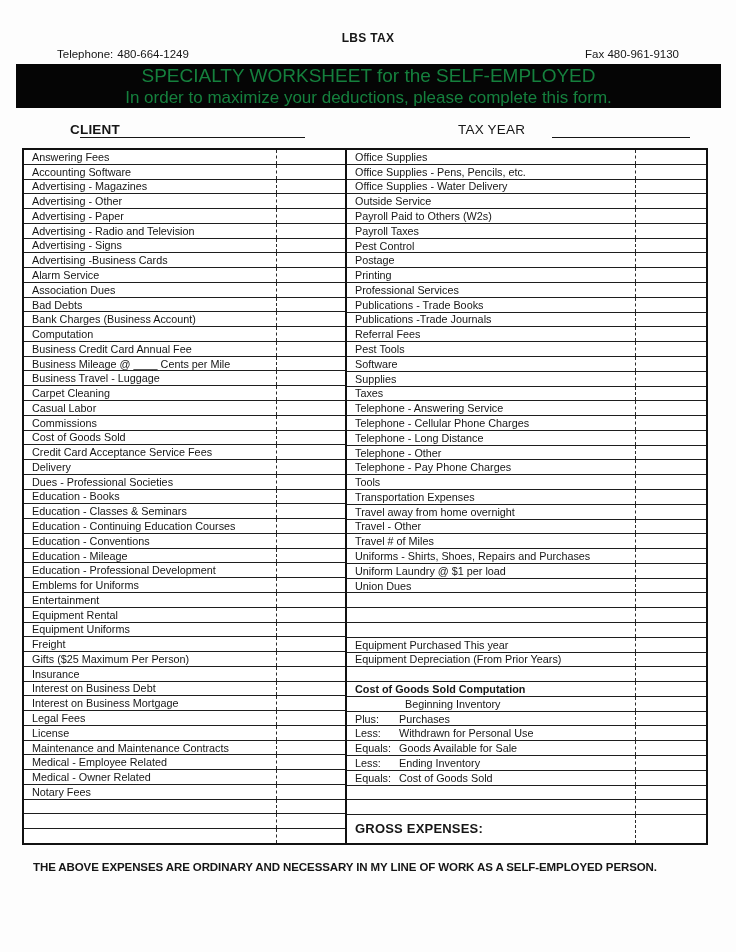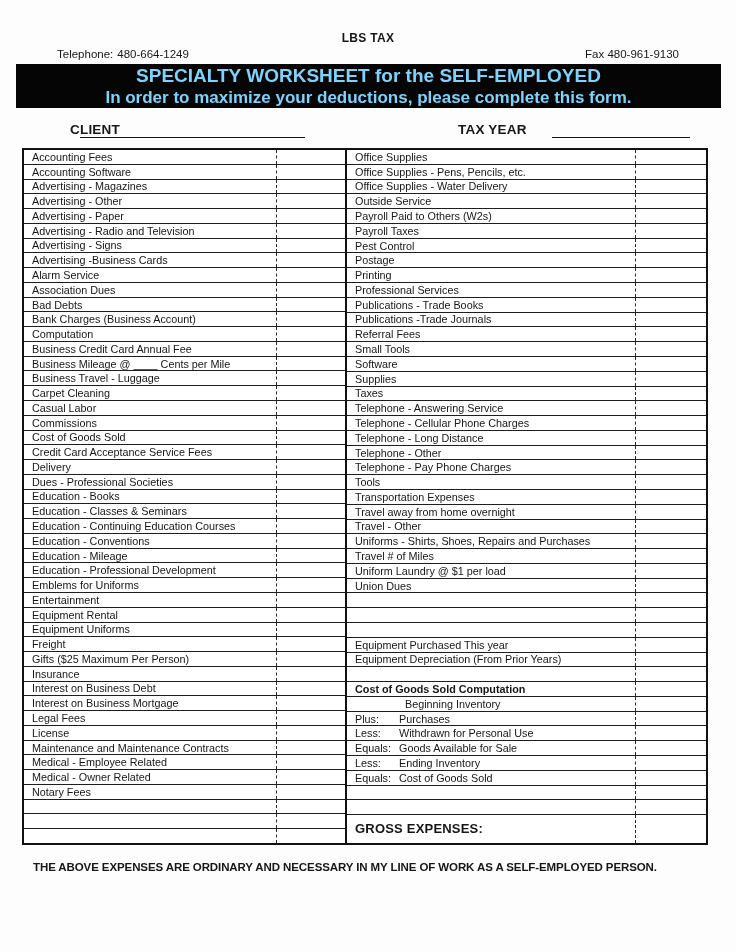--- a/index.html
+++ b/index.html
@@ -15,29 +15,29 @@
     text-align:center;font-size:12px;font-weight:bold;letter-spacing:.3px;
   }
   .phone-row{
     position:absolute;top:48px;left:57px;width:622px;
     display:flex;justify-content:space-between;
     font-size:11.5px;
   }
   .phone-left span{margin-right:4px;margin-top:12px;}
   .banner{
     position:absolute;left:16px;top:64px;width:705px;height:44px;
-    background:#050505;color:#7dd3fc;text-align:center;
-    display:flex;flex-direction:column;justify-content:center;gap:1px;font-weight:bold;
+    background:#050505;color:#15803d;text-align:center;
+    display:flex;flex-direction:column;justify-content:center;gap:1px;
   }
   .banner .l1{font-size:19px;}
   .banner .l2{font-size:17px;}
   .client-row{position:absolute;left:0;top:118px;width:736px;height:22px;}
   .client-label{position:absolute;left:22px;top:4px;font-size:13.5px;font-weight:bold;letter-spacing:.2px;margin-left:48px;}
   .client-line{position:absolute;left:80px;top:0;width:225px;height:19px;border-bottom:1.5px solid #161616;}
-  .taxyear-label{position:absolute;left:458px;top:4px;font-size:13.5px;font-weight:bold;letter-spacing:.2px;}
+  .taxyear-label{position:absolute;left:458px;top:4px;font-size:13.5px;font-weight:normal;letter-spacing:.2px;}
   .taxyear-line{position:absolute;left:552px;top:0;width:138px;height:19px;border-bottom:1.5px solid #161616;}
 
   .sheet{
     position:absolute;left:22px;top:148px;width:686px;height:697px;
     border:2px solid #111;box-sizing:border-box;
     display:flex;background:#fff;
   }
   .half{display:flex;flex-direction:column;min-width:0;}
   .half-left{width:321px;border-right:2px solid #111;}
   .half-right{flex:1;}
@@ -84,21 +84,21 @@
   <span class="client-label">CLIENT</span>
   <span class="client-line"></span>
   <span class="taxyear-label">TAX YEAR</span>
   <span class="taxyear-line"></span>
 </div>
 
 <div class="sheet">
   <div class="half half-left" id="left-col">
       <div class="trow">
         <div class="label-cell">
-          <span>Accounting Fees</span>
+          <span>Answering Fees</span>
         </div>
         <div class="amount-cell"></div>
       </div>
       <div class="trow">
         <div class="label-cell">
           <span>Accounting Software</span>
         </div>
         <div class="amount-cell"></div>
       </div>
       <div class="trow">
@@ -446,21 +446,21 @@
         <div class="amount-cell"></div>
       </div>
       <div class="trow">
         <div class="label-cell">
           <span>Referral Fees</span>
         </div>
         <div class="amount-cell"></div>
       </div>
       <div class="trow">
         <div class="label-cell">
-          <span>Small Tools</span>
+          <span>Pest Tools</span>
         </div>
         <div class="amount-cell"></div>
       </div>
       <div class="trow">
         <div class="label-cell">
           <span>Software</span>
         </div>
         <div class="amount-cell"></div>
       </div>
       <div class="trow">
@@ -524,27 +524,27 @@
         <div class="amount-cell"></div>
       </div>
       <div class="trow">
         <div class="label-cell">
           <span>Travel - Other</span>
         </div>
         <div class="amount-cell"></div>
       </div>
       <div class="trow">
         <div class="label-cell">
+          <span>Travel # of Miles</span>
+        </div>
+        <div class="amount-cell"></div>
+      </div>
+      <div class="trow">
+        <div class="label-cell">
           <span>Uniforms - Shirts, Shoes, Repairs and Purchases</span>
-        </div>
-        <div class="amount-cell"></div>
-      </div>
-      <div class="trow">
-        <div class="label-cell">
-          <span>Travel # of Miles</span>
         </div>
         <div class="amount-cell"></div>
       </div>
       <div class="trow">
         <div class="label-cell">
           <span>Uniform Laundry @ $1 per load</span>
         </div>
         <div class="amount-cell"></div>
       </div>
       <div class="trow">

